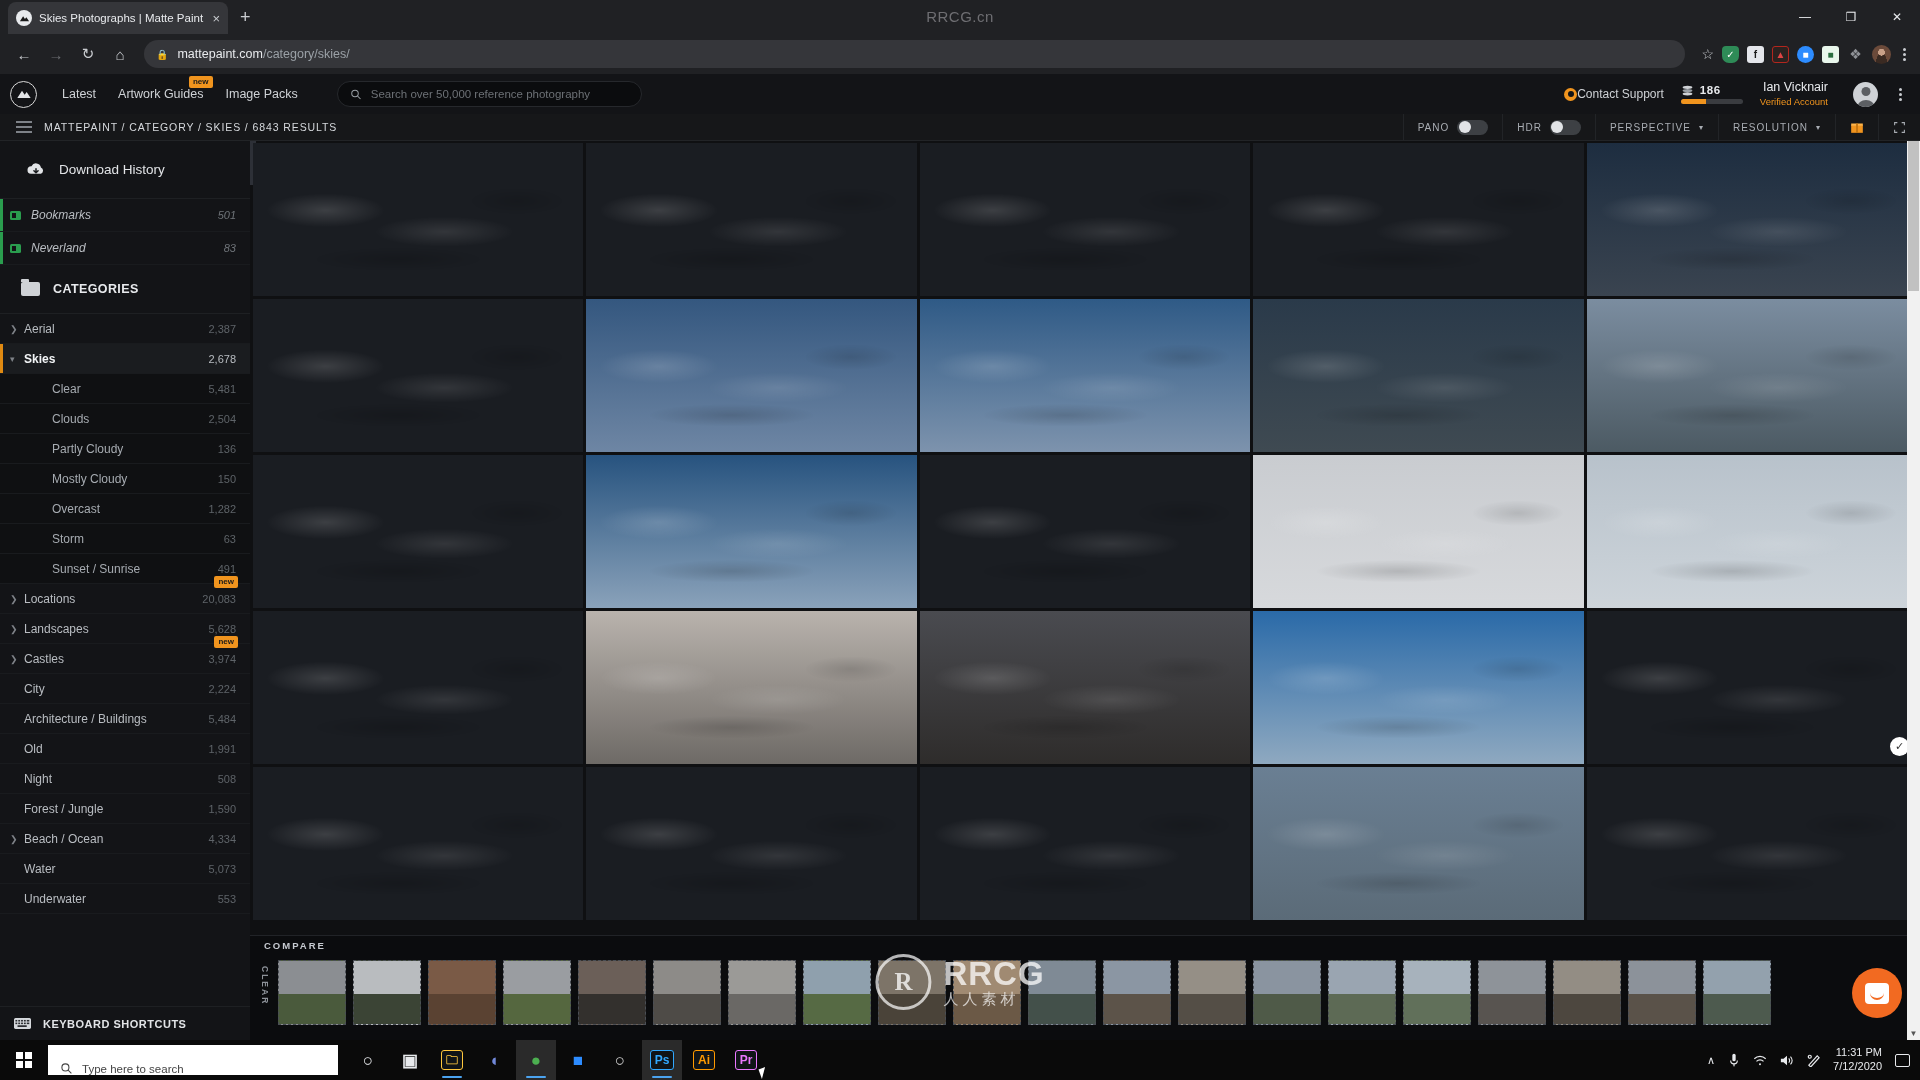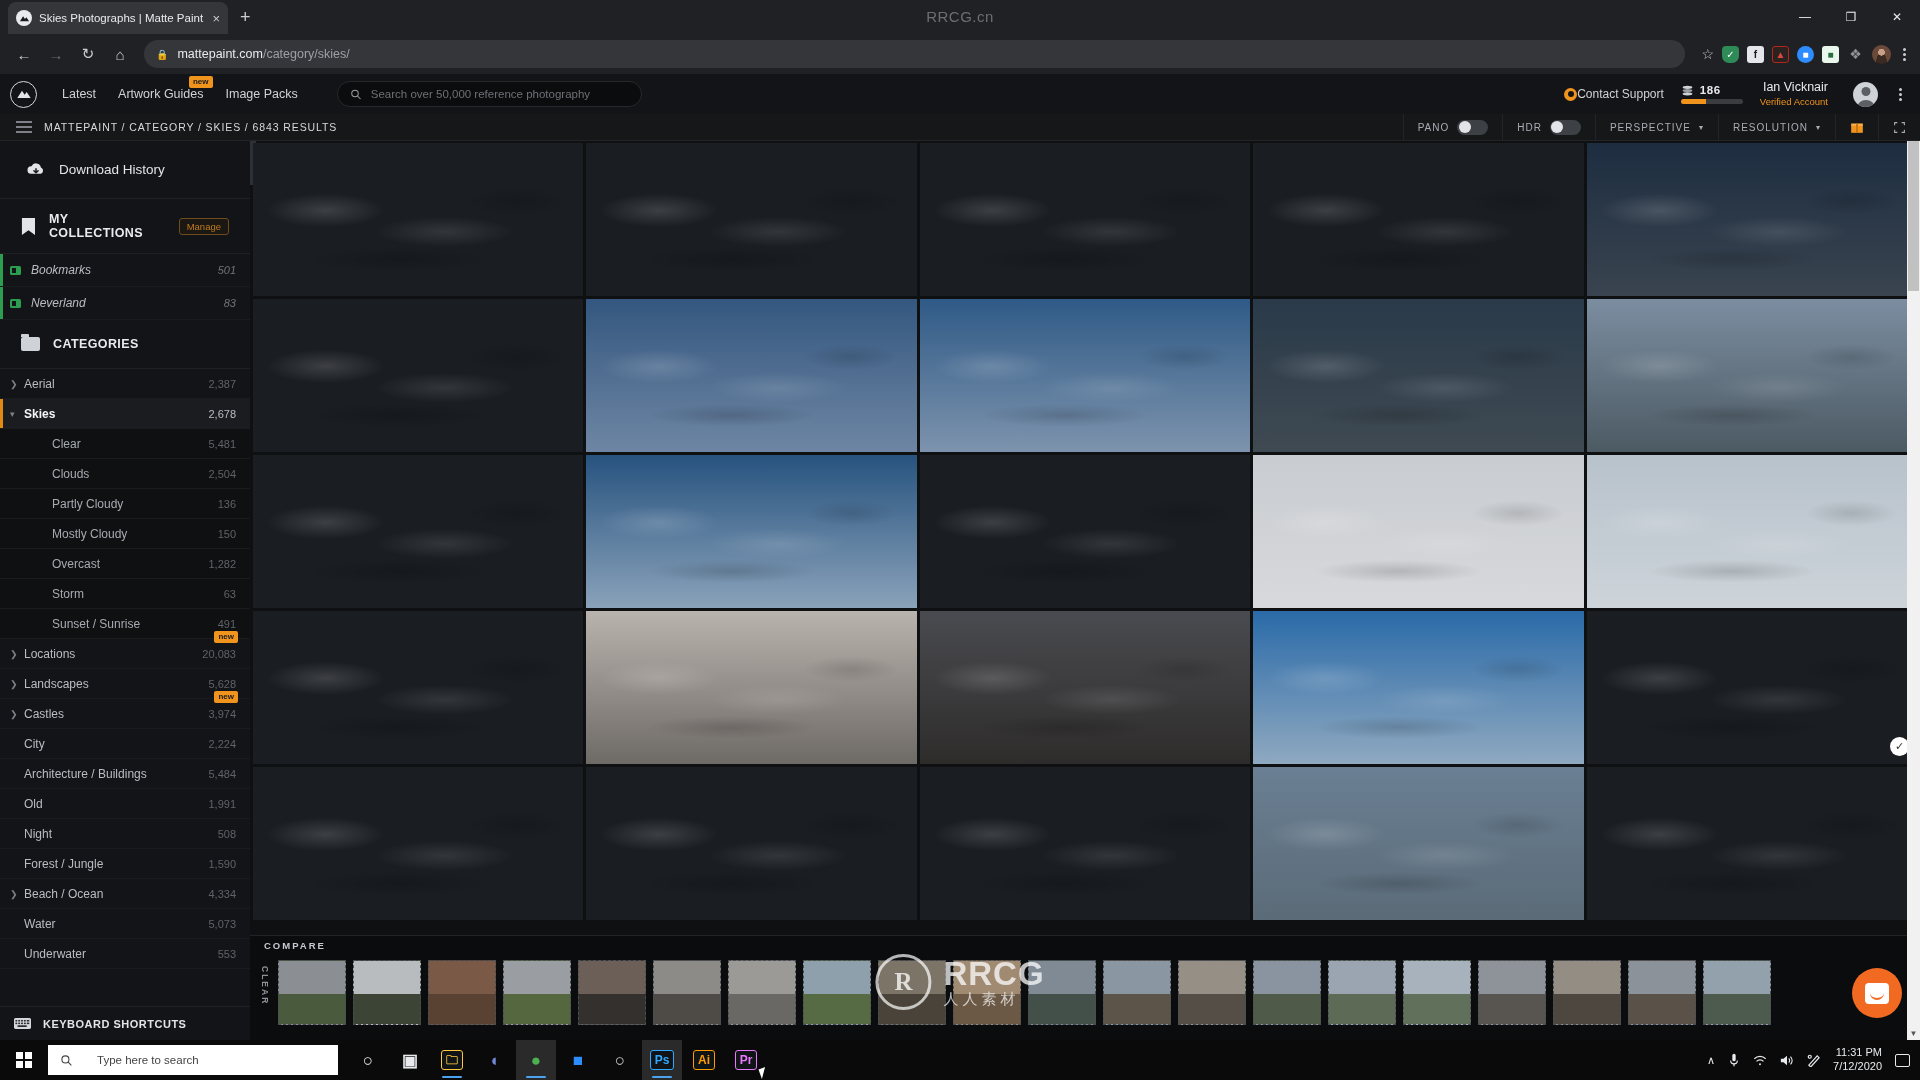--- a/index.html
+++ b/index.html
@@ -296,22 +296,22 @@
     height: 40px; background: #0a0a0a; display: flex; align-items: center;
     position: relative;
   }
   .start { width: 48px; height: 40px; display:flex; align-items:center; justify-content:center; cursor:pointer; }
   .start .w {
     width: 16px; height: 16px; display: grid; grid-template-columns: 1fr 1fr;
     grid-template-rows: 1fr 1fr; gap: 2px;
   }
   .start .w i { background: #fff; display:block; }
   .tb-search {
-    width: 290px; height: 30px; background: #fff; display: flex; align-items: center;
-    gap: 24px; padding: 0 12px; cursor: text;
+    width: 290px; height: 30px; background: #fff; display: flex; align-items: flex-end;
+    gap: 9px; padding: 0 12px; cursor: text;
   }
   .tb-search span.ph { color: #444; font-size: 11.5px; }
   .tb-icons { display: flex; align-items: center; gap: 2px; margin-left: 10px; }
   .tbi {
     width: 40px; height: 40px; display: flex; align-items: center; justify-content: center;
     position: relative; cursor: pointer;
   }
   .tbi.running::after {
     content:''; position:absolute; bottom:2px; left:10px; width:20px; height:2.5px;
     background:#4ba3ef; border-radius: 2px;
@@ -477,27 +477,20 @@
 
       <div class="sidebar">
         <div class="dl-history">
           <svg class="cloud-icon" viewBox="0 0 24 18">
             <path d="M6 14a4.5 4.5 0 0 1 .6-9 6 6 0 0 1 11.3 1.7A3.9 3.9 0 0 1 18 14Z" fill="#e2e4e7"></path>
             <path d="M12 8v5m0 0-2.5-2.5M12 13l2.5-2.5" stroke="#1a1c1f" stroke-width="1.8" fill="none" stroke-linecap="round"></path>
           </svg>
           <span class="lbl">Download History</span>
         </div>
 
-        <div class="collections-hd">
-          <svg width="15" height="19" viewBox="0 0 16 20">
-            <path d="M1 1h14v18l-7-5-7 5Z" fill="#e2e4e7"></path>
-          </svg>
-          <span class="coll-title">MY COLLECTIONS</span>
-          <span class="manage">Manage</span>
-        </div>
 
         <div class="coll-row">
           <span class="stripe"></span>
           <span class="coll-ico"></span>
           <span class="coll-name">Bookmarks</span>
           <span class="coll-count">501</span>
         </div>
         <div class="coll-row">
           <span class="stripe"></span>
           <span class="coll-ico"></span>

